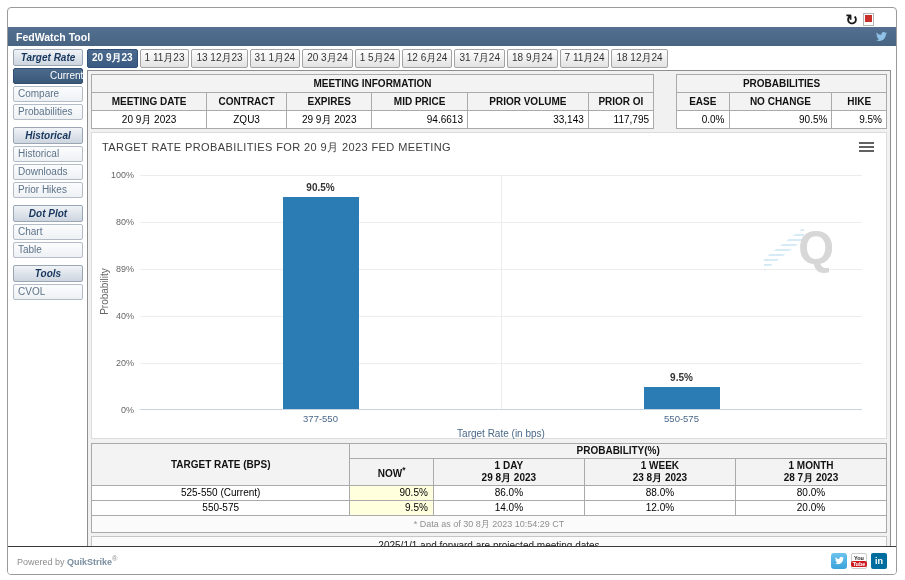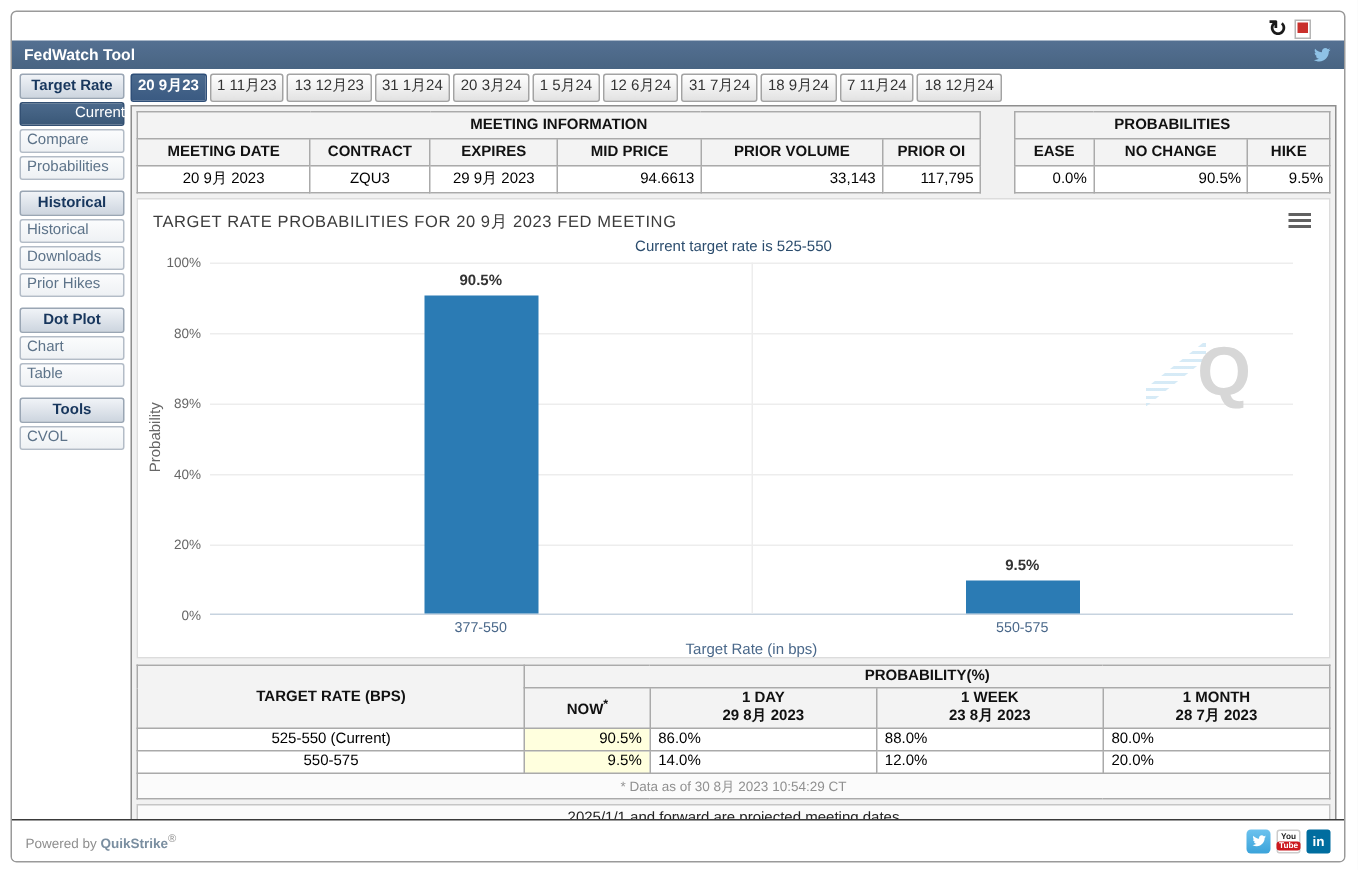--- a/index.html
+++ b/index.html
@@ -18,21 +18,21 @@
   
   .title-bar { height:19px; background:linear-gradient(#547092,#486482); color:#fff;
                display:flex; align-items:center; justify-content:space-between; padding:0 8px; }
   .title-bar .t { font-size:10.5px; font-weight:bold; }
   .tw-bird svg { width:13px; height:11px; fill:#8fc2e6; display:block; }
 
   
   .body-row { display:flex; padding:3px 5px 0 5px; height:503px; }
   .sidebar { width:70px; flex:none; margin-right:4px; }
   .side-header { height:17px; line-height:15px; text-align:center; font-size:10px; font-weight:bold; color:#17365d;
-                 background:linear-gradient(#f0f3f7,#cdd5df); border:1px solid #9aa6b4; border-radius:2px; margin-bottom:2px; }
+                 background:linear-gradient(#f0f3f7,#cdd5df); border:1px solid #9aa6b4; border-radius:2px; margin-bottom:2px;font-style:italic; }
   .side-item { height:16px; line-height:14px; font-size:10px; color:#5d7389; padding-left:4px;
                background:linear-gradient(#fbfcfd,#eef1f4); border:1px solid #b3bcc7; border-radius:2px; margin-bottom:2px; cursor:pointer; }
   .side-item.selected { background:linear-gradient(#4c6a8c,#3a5878); color:#fff; font-weight:normal; border-color:#335073;padding-left:36px; }
   .side-gap { height:5px; }
 
   .content { flex:1; min-width:0; }
   .tabs { display:flex; gap:2px; height:19px; margin-bottom:2px; }
   .tab { border:1px solid #a3a3a3; border-radius:2px; background:linear-gradient(#ffffff,#e2e2e2);
          color:#333; font-size:10px; line-height:16px; padding:0 4px; white-space:nowrap; cursor:pointer; }
   .tab.selected { background:linear-gradient(#4b6a8e,#3a5a82); color:#fff; font-weight:bold; border-color:#2f4f78; }
@@ -70,21 +70,21 @@
   .q-stripe { position:absolute; left:0; top:8px; width:40px; height:44px; opacity:.85;
               background:repeating-linear-gradient(0deg,#cfe7f5 0 2px,transparent 2px 5px);
               clip-path:polygon(100% 0,100% 28%,0 100%,0 72%); }
   .q-letter { position:absolute; right:2px; top:0; font-size:46px; line-height:56px; font-weight:bold; color:#d7d7d7; }
 
   
   table.ptable { width:100%; border-collapse:collapse; font-size:10px; background:#fff; }
   table.ptable th, table.ptable td { border:1px solid #aaa; padding:1px 5px; line-height:12px; }
   table.ptable th { background:#f3f3f3; font-weight:bold; text-align:center; color:#111; }
   table.ptable td.now { background:#ffffde; text-align:right; }
-  table.ptable td.r { text-align:left; } table.ptable td.c { text-align:center; }
+  table.ptable td.r { text-align:center; } table.ptable td.c { text-align:center; }
   table.ptable .date { font-weight:bold; }
   tr.footnote td { text-align:center; color:#909090; font-size:9px; background:#fbfbfb; padding:2px; }
 
   .note-bar { margin-top:3px; border:1px solid #c6c6c6; background:#fbfbfb; text-align:center;
               font-size:10px; color:#222; padding:3px 0; }
 
   
   .footer { position:absolute; left:0; right:0; bottom:0; height:28px; background:#fff; border-top:1px solid #3a3a3a;
             display:flex; align-items:center; justify-content:space-between; padding:0 9px; }
   .powered { font-size:9px; color:#8e8e8e; }
@@ -195,21 +195,20 @@
               <td class="r">0.0%</td>
               <td class="r">90.5%</td>
               <td class="r">9.5%</td>
             </tr>
           </tbody>
             </table>
         </div>
 
         <div class="chart-panel">
           <div class="chart-title">TARGET RATE PROBABILITIES FOR 20 9月 2023 FED MEETING</div>
-          <div class="chart-subtitle">Current target rate is 525-550</div>
           <div class="chart-menu">
             <div class="bar"></div>
               <div class="bar"></div>
               <div class="bar"></div>
           </div>
 
           <div class="ytick" style="top:37px">100%</div>
           <div class="ytick" style="top:84px">80%</div>
           <div class="ytick" style="top:131px">89%</div>
           <div class="ytick" style="top:178px">40%</div>

